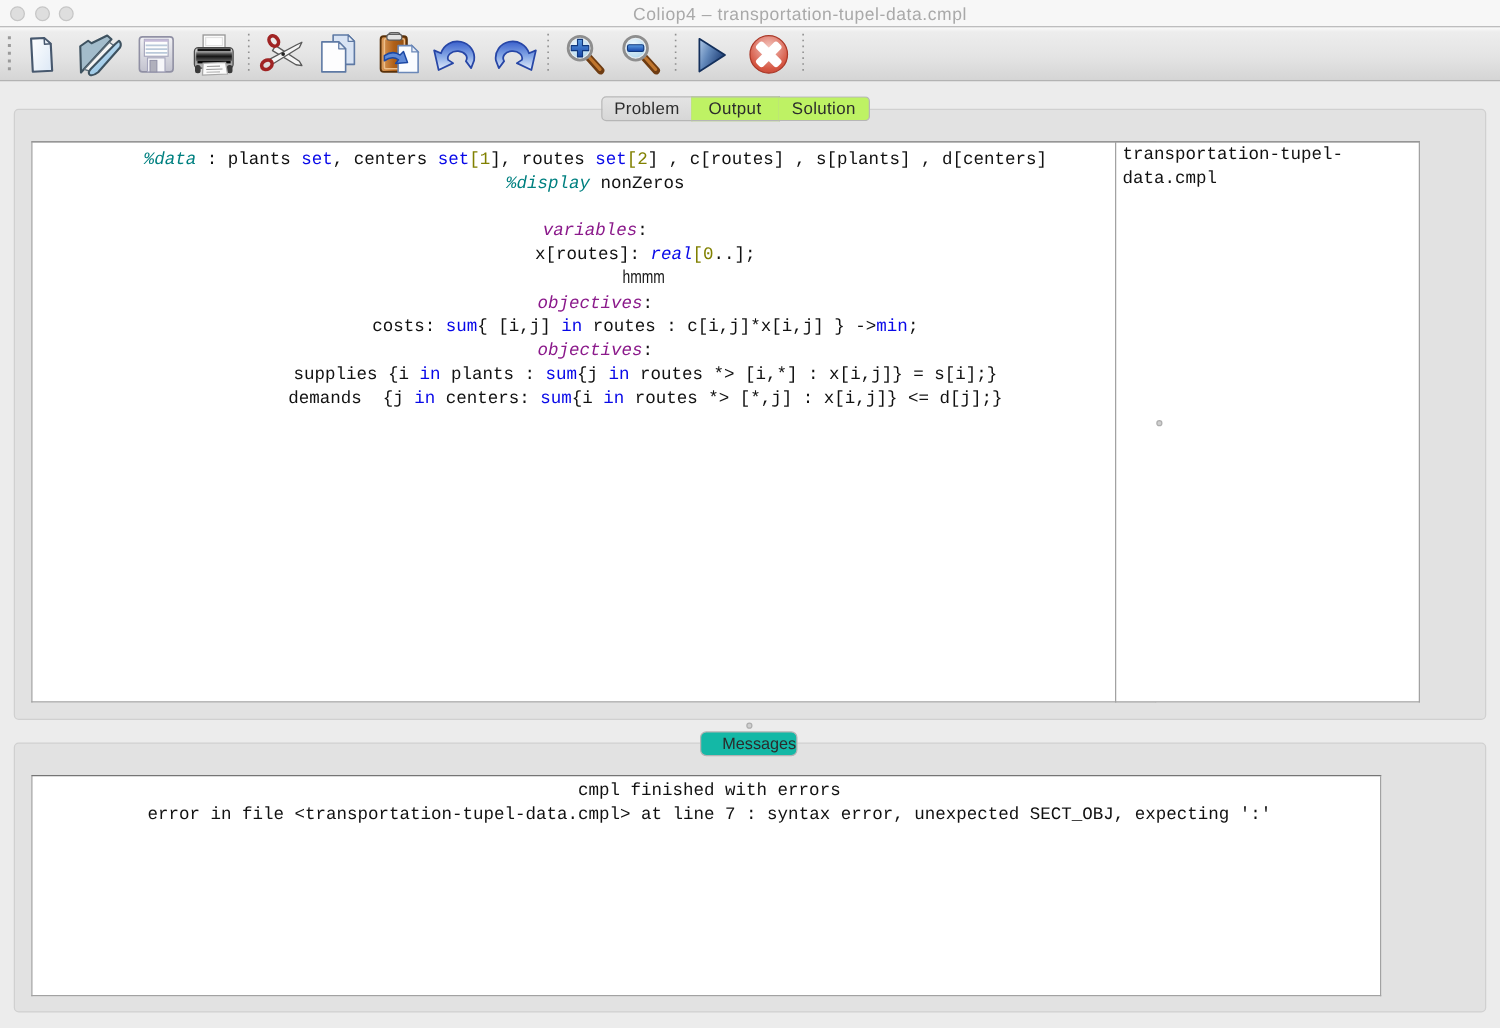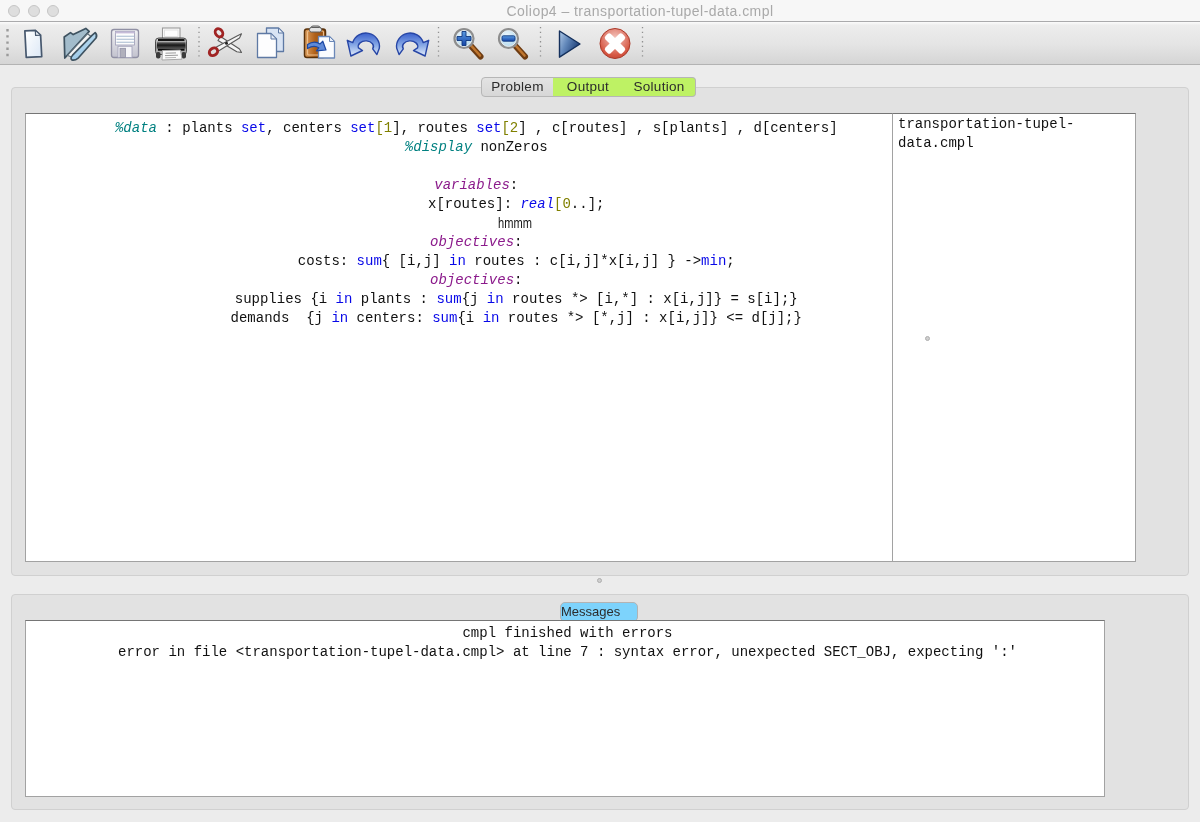--- a/index.html
+++ b/index.html
@@ -32,23 +32,23 @@
   #messages{left:25px;top:620px;width:1080px;height:177px;overflow:hidden;}
   pre.code{margin:0;padding:5px 0 0 2.5px;font-family:"Liberation Mono",monospace;
            font-size:14px;line-height:19px;color:#111;text-align:center;}
   .tab8{display:inline-block;width:80px;}
   .kd{color:#008080;font-style:italic;}   
   .ks{color:#8b1a8b;font-style:italic;}   
   .kb{color:#0808e8;}
   .kt{color:#0808e8;font-style:italic;}   
   .kn{color:#808000;}
   
-  #msgtab{left:560px;top:602px;width:78px;height:20px;box-sizing:border-box;
-          background:#7dd3fc;border:1px solid #b3b3b3;border-radius:5px;
-          font-size:13px;color:#2c2c2c;text-align:left;line-height:18px;}
+  #msgtab{left:560px;top:585px;width:78px;height:20px;box-sizing:border-box;
+          background:#14b8a6;border:1px solid #b3b3b3;border-radius:5px;
+          font-size:13px;color:#2c2c2c;text-align:right;line-height:18px;}
   .dot{width:5px;height:5px;border-radius:50%;background:#cfcfcf;border:1px solid #aeaeae;box-sizing:border-box;}
 </style></head>
 <body>
   <div class="abs" id="titlebar"></div>
   <div class="abs tl" style="left:8px;"></div>
   <div class="abs tl" style="left:28px;"></div>
   <div class="abs tl" style="left:47px;"></div>
   <div class="abs" id="title">Coliop4 – transportation-tupel-data.cmpl</div>
 
   <div class="abs" id="toolbar"></div>

